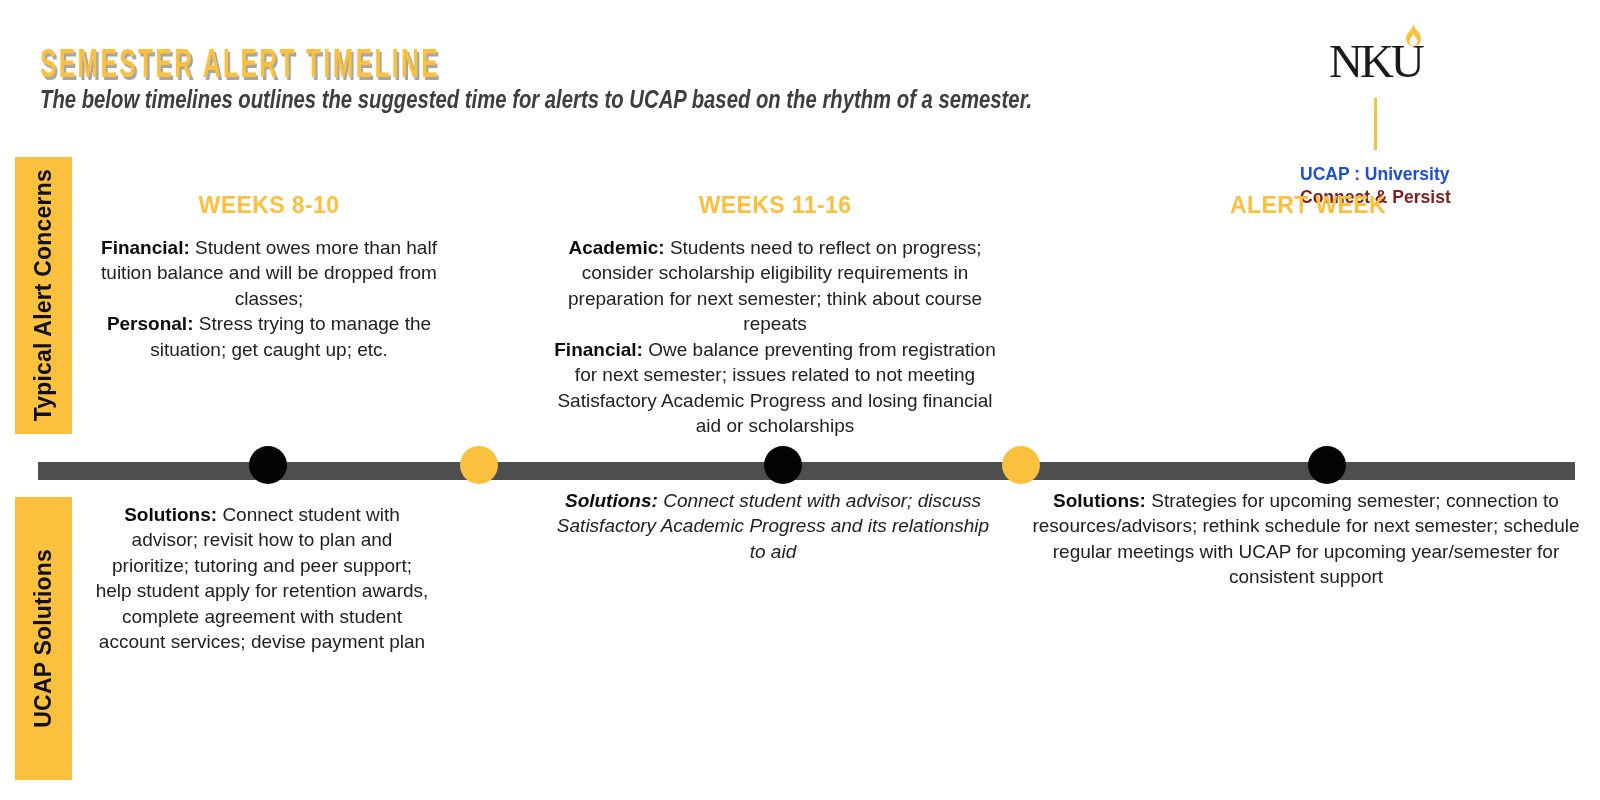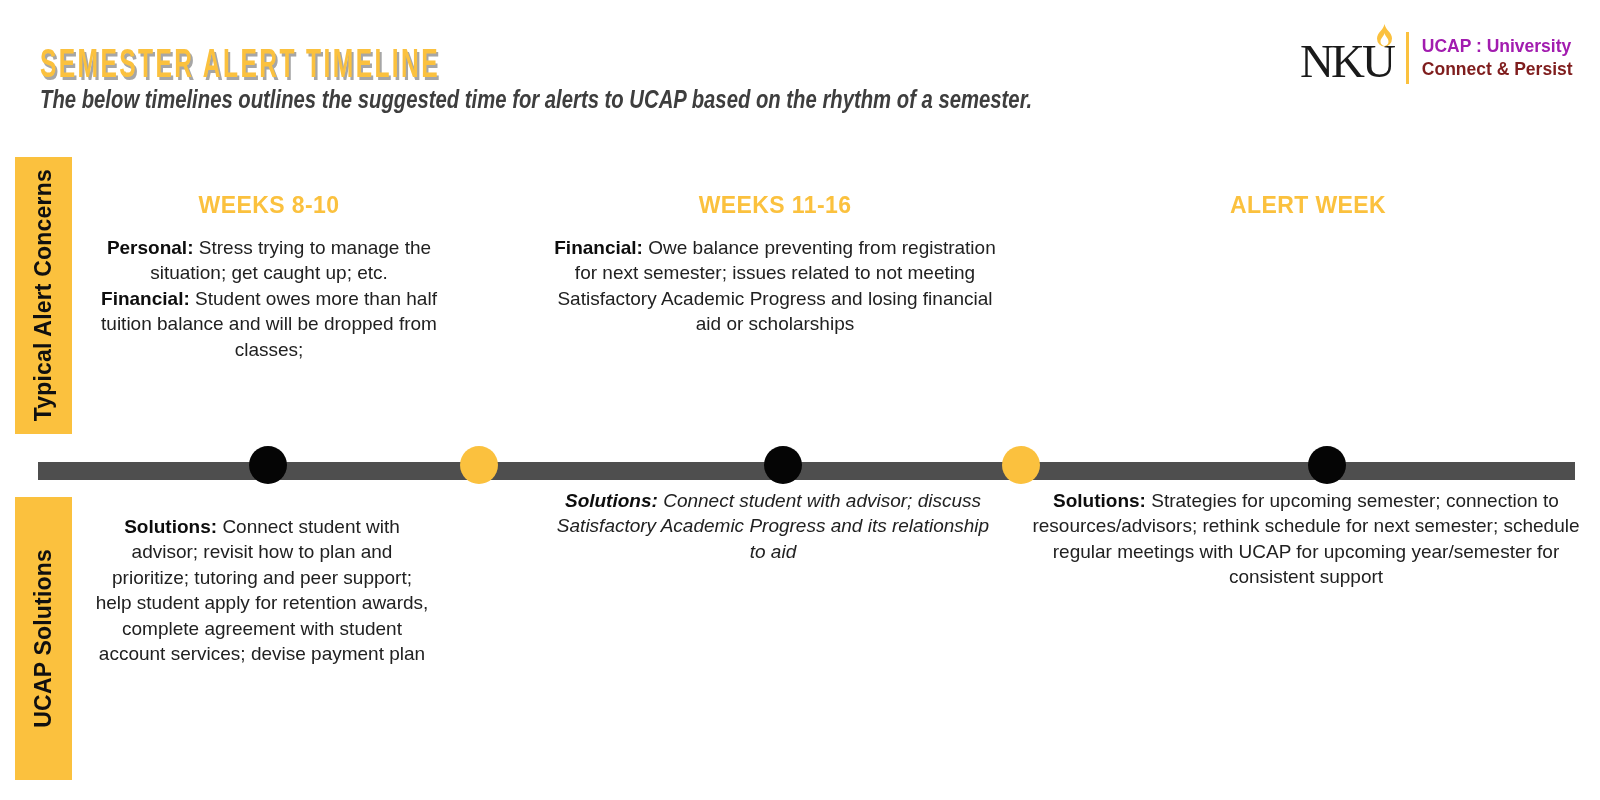--- a/index.html
+++ b/index.html
@@ -28,31 +28,31 @@
   .subtitle{
     position:absolute;left:40px;top:84px;
     font-size:26px;font-weight:bold;font-style:italic;
     color:#3e3e3e;
     transform:scaleX(.78);transform-origin:left top;
     white-space:nowrap;
   }
   
   .logo{
     position:absolute;left:1300px;top:30px;
-    display:flex;align-items:center;gap:13px;
+    display:flex;align-items:center;gap:13px;flex-direction:column;
   }
   .logo-acronym-wrap{position:relative;padding-top:8px;}
   .logo-acronym{
     font-family:"Liberation Serif", serif;
     font-size:47px;line-height:1;color:#1a1a1a;letter-spacing:-3px;
   }
   .logo-flame{position:absolute;top:-6px;right:0px;}
   .logo-divider{width:3px;height:52px;background:var(--accent);}
   .logo-text{display:flex;flex-direction:column;justify-content:center;}
-  .logo-line1{font-size:17.5px;font-weight:bold;color:#a21caf;line-height:1.3;}
+  .logo-line1{font-size:17.5px;font-weight:bold;color:#1d4ed8;line-height:1.3;}
   .logo-line2{font-size:17.5px;font-weight:bold;color:#7f1d1d;line-height:1.3;}
   
   .rail{
     position:absolute;left:15px;width:57px;
     background:var(--accent);
     display:flex;align-items:center;justify-content:center;
   }
   .rail-top{top:157px;height:277px;}
   .rail-bottom{top:497px;height:283px;}
   .rail span{
@@ -76,21 +76,21 @@
   .timeline-bar{
     position:absolute;left:38px;top:462px;width:1537px;height:18px;
     background:var(--bar);
   }
   .dot{
     position:absolute;top:446px;width:38px;height:38px;border-radius:50%;
   }
   .dot-black{background:#050505;}
   .dot-yellow{background:var(--accent);}
   
-  .sol{position:absolute;top:514px;text-align:center;}
+  .sol{position:absolute;top:502px;text-align:center;}
   .sol-1{left:92px;width:340px;}
   .sol-2{left:548px;width:450px;top:488px;font-style:italic;}
   .sol-3{left:1020px;width:572px;top:488px;}
 </style>
 </head>
 <body>
 
 <div class="title">SEMESTER ALERT TIMELINE</div>
 <div class="subtitle">The below timelines outlines the suggested time for alerts to UCAP based on the rhythm of a semester.</div>
 
@@ -112,27 +112,28 @@
 <div class="rail rail-top">
   <span>Typical Alert Concerns</span>
 </div>
 <div class="rail rail-bottom">
   <span>UCAP Solutions</span>
 </div>
 
 <div class="col col-1">
   <div class="col-header">WEEKS 8-10</div>
   <div class="concerns">
+      <p class="seg"><span class="seg-label">Financial:</span><span>Student owes more than half tuition balance and will be dropped from classes;</span></p>
       <p class="seg"><span class="seg-label">Personal:</span><span>Stress trying to manage the situation; get caught up; etc.</span></p>
-      <p class="seg"><span class="seg-label">Financial:</span><span>Student owes more than half tuition balance and will be dropped from classes;</span></p>
     </div>
 </div>
 <div class="col col-2">
   <div class="col-header">WEEKS 11-16</div>
   <div class="concerns">
+      <p class="seg"><span class="seg-label">Academic:</span><span>Students need to reflect on progress; consider scholarship eligibility requirements in preparation for next semester; think about course repeats</span></p>
       <p class="seg"><span class="seg-label">Financial:</span><span>Owe balance preventing from registration for next semester; issues related to not meeting Satisfactory Academic Progress and losing financial aid or scholarships</span></p>
     </div>
 </div>
 <div class="col col-3">
   <div class="col-header">ALERT WEEK</div>
 </div>
 
 <div class="timeline-bar"></div>
 <div id="dots">
     <span class="dot dot-black" style="left: 249px;"></span>

